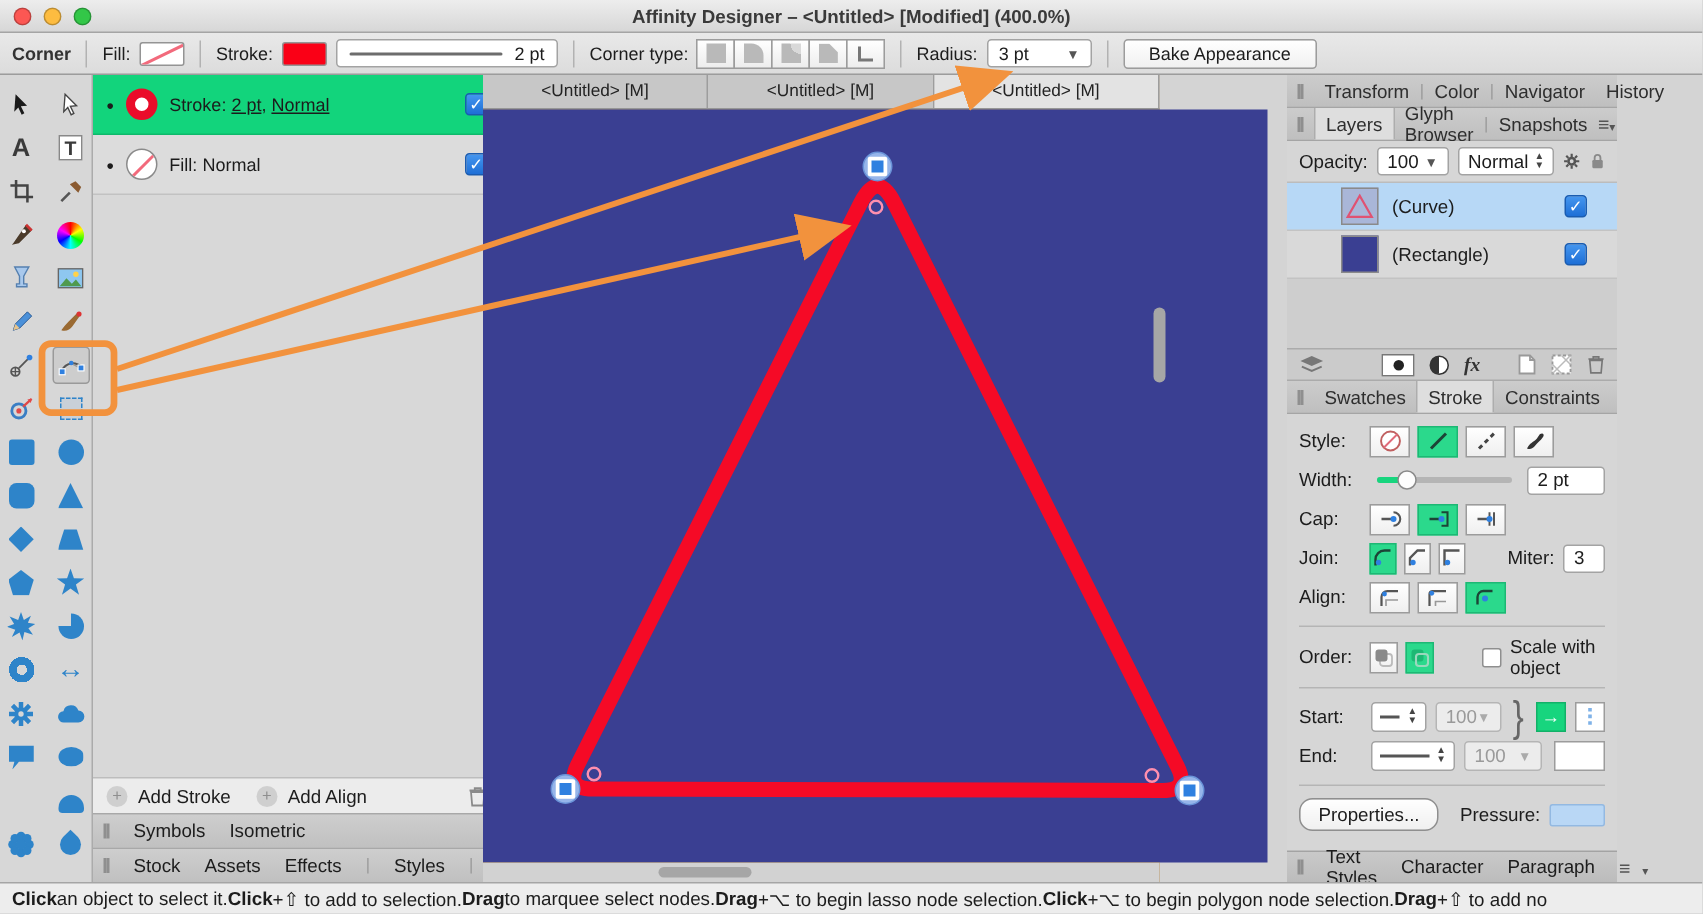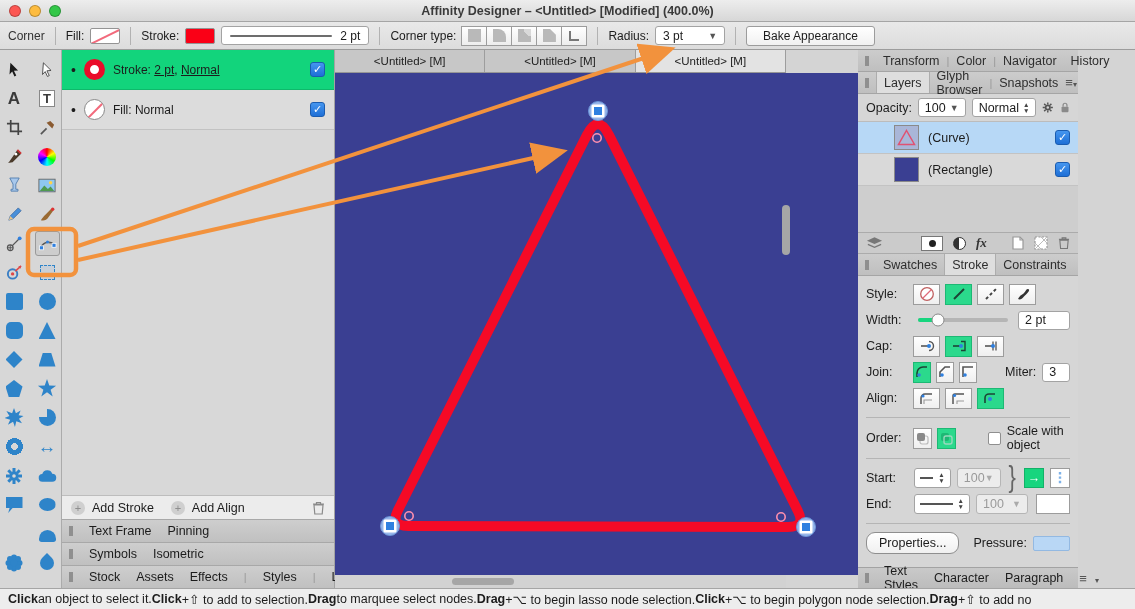--- a/index.html
+++ b/index.html
@@ -72,37 +72,37 @@
   .chk{width:15px;height:15px;background:linear-gradient(#4596ef,#1e6fd6);border:1px solid #1a5cb0;border-radius:3px;color:#fff;
     display:flex;align-items:center;justify-content:center;font-size:11px;margin-left:auto;flex:none}
   .lpfill{flex:1;background:#d8d8d8}
   .addrow{height:24px;background:#ececec;border-top:1px solid #bdbdbd;display:flex;align-items:center;padding:0 9px;gap:7px;font-size:12.5px;flex:none}
   .pluscirc{width:14px;height:14px;border-radius:50%;background:#cfcfcf;color:#8e8e8e;display:flex;align-items:center;justify-content:center;font-size:11px}
   .collhead{height:23px;background:linear-gradient(#cecece,#c0c0c0);border-top:1px solid #a8a8a8;display:flex;align-items:center;font-size:12.5px;gap:2px;flex:none}
   .collhead span{padding:0 7px}
   .thinbar{color:#9a9a9a;font-size:11px}
 
   
-  .canvaswrap{position:absolute;left:335px;top:0;width:451px;height:100%;background:#a16207}
+  .canvaswrap{position:absolute;left:322px;top:0;width:451px;height:100%;background:#a16207}
   .doctabs{height:23px;display:flex;background:#b9b9b9;border-bottom:1px solid #969696}
   .doctab{flex:1;display:flex;align-items:center;justify-content:center;font-size:11.5px;background:#c7c7c7;border-right:1px solid #9d9d9d;color:#222}
   .doctab.active{background:#e3e3e3}
   .canvas{position:absolute;top:23px;left:0;width:523px;height:502px;background:#3a3f92;overflow:hidden}
   .canvasbottom{position:absolute;left:0;bottom:0;width:100%;height:13px;background:#d2d2d2}
   .hpill{position:absolute;left:117px;top:3px;width:62px;height:7px;background:#a6a6a6;border-radius:4px}
   .vpill{position:absolute;right:-4px;top:155px;width:8px;height:50px;background:#a6a6a6;border-radius:4px;z-index:5}
 
   
   .rightpanel{position:absolute;left:858px;top:0;width:220px;height:100%;background:#d6d6d6;display:flex;flex-direction:column;font-size:12.5px}
   .rtabs{height:22px;background:linear-gradient(#cccccc,#bfbfbf);border-bottom:1px solid #a5a5a5;display:flex;align-items:center;flex:none;color:#2e2e2e}
   .rtabs .ptab{padding:0 7px}
   .oprow{height:28px;display:flex;align-items:center;gap:6px;padding:0 8px;background:#d6d6d6;border-bottom:1px solid #bcbcbc;flex:none}
   .combo{background:#fff;border:1px solid #a3a3a3;border-radius:3px;height:19px;display:flex;align-items:center;padding:0 6px;gap:4px}
   .stepper{display:flex;flex-direction:column;font-size:6.5px;line-height:.9;color:#444}
-  .layerrow{height:32px;display:flex;align-items:center;gap:9px;padding:0 8px 0 36px;background:#d9d9d9;border-bottom:1px solid #c3c3c3;flex:none}
+  .layerrow{height:32px;display:flex;align-items:center;gap:9px;padding:0 20px 0 36px;background:#d9d9d9;border-bottom:1px solid #c3c3c3;flex:none}
   .layerrow.sel{background:#b7d8f6}
   .thumb{width:25px;height:25px;border:1px solid #8a8a8a;flex:none}
   .thumb.curve{background:#a9b6d8;display:flex;align-items:center;justify-content:center}
   .thumb.rect{background:#3a3f92}
   .rpfill{flex:1;background:#cecece;min-height:10px}
   .lfooter{height:22px;background:#cbcbcb;border-top:1px solid #ababab;border-bottom:1px solid #ababab;display:flex;align-items:center;gap:10px;padding:0 8px;flex:none}
   .lfooter .sp{flex:1}
   .fxtext{font-style:italic;font-weight:bold;font-family:"Liberation Serif",serif;font-size:13px;color:#333}
   .maskbtn{width:22px;height:15px;border:1px solid #777;background:#fff;display:flex;align-items:center;justify-content:center}
   .dot{width:7px;height:7px;border-radius:50%;background:#222}
@@ -142,21 +142,21 @@
 <div class="titlebar">
   <div class="lights">
     <span class="light l-close"></span>
     <span class="light l-min"></span>
     <span class="light l-zoom"></span>
   </div>
   <span>Affinity Designer – &lt;Untitled&gt; [Modified] (400.0%)</span>
 </div>
 
 <div class="toolbar">
-  <span style="font-weight:normal;color:#333">Corner</span>
+  <span style="font-weight:bold;color:#333">Corner</span>
   <div class="vsep"></div>
   <span>Fill:</span>
   <div class="swatch none"></div>
   <div class="vsep"></div>
   <span>Stroke:</span>
   <div class="swatch" style="background:#fa0016"></div>
   <div class="widthfield">
     <div class="wline"></div>
     <span>2 pt</span>
   </div>
@@ -426,25 +426,20 @@
     </div>
     <div class="lpfill"></div>
     <div class="addrow">
       <div class="pluscirc">+</div>
       <span>Add Stroke</span>
       <div class="pluscirc" style="margin-left:10px">+</div>
       <span>Add Align</span>
       <svg style="margin-left:auto" width="13" height="14" viewBox="0 0 13 14">
         <path d="M2 4h9l-.8 9H2.8zM1 3h11M4.5 3V1.5h4V3" fill="none" stroke="#8a8a8a" stroke-width="1.2"></path>
       </svg>
-    </div>
-    <div class="collhead">
-      <div class="grip"></div>
-      <span>Text Frame</span>
-      <span>Pinning</span>
     </div>
     <div class="collhead">
       <div class="grip"></div>
       <span>Symbols</span>
       <span>Isometric</span>
     </div>
     <div class="collhead">
       <div class="grip"></div>
       <span>Stock</span>
       <span>Assets</span>

